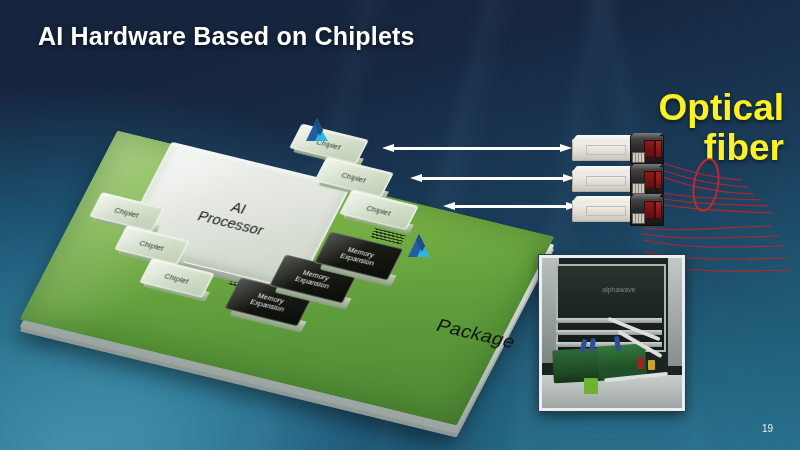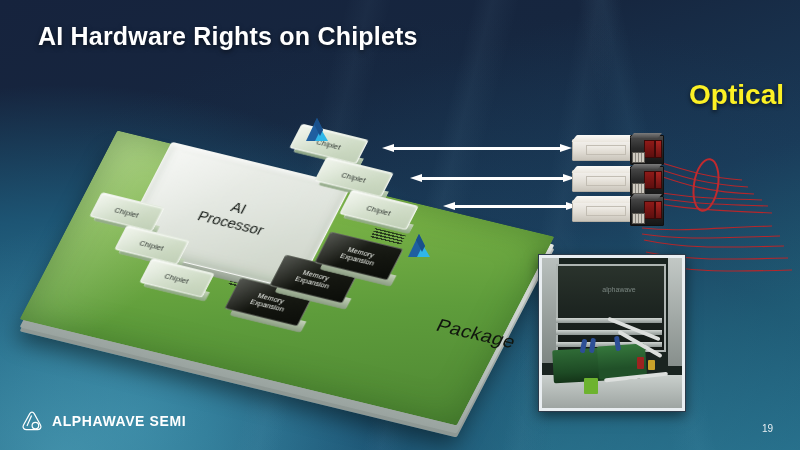--- a/index.html
+++ b/index.html
@@ -29,22 +29,22 @@
 
   
   .title{
     position:absolute;left:38px;top:22px;
     font-size:25px;font-weight:bold;color:#ffffff;letter-spacing:.2px;
     text-shadow:0 2px 5px rgba(0,0,0,.55);
   }
 
   
   .optical-label{
-    position:absolute;right:16px;top:80px;width:240px;
-    text-align:right;color:#fcf125;font-weight:bold;font-size:28px;line-height:1.08;
+    position:absolute;right:16px;top:88px;width:240px;
+    text-align:right;color:#fcf125;font-weight:bold;font-size:37px;line-height:1.08;
     text-shadow:0 2px 4px rgba(0,0,0,.6);
   }
 
   
   .pkg-wrap{position:absolute;left:46px;top:108px;width:500px;height:300px;}
   .pkg-scene{position:absolute;inset:0;}
 
   
   .board-side{
     position:absolute;left:26px;top:74px;width:430px;height:216px;
@@ -219,24 +219,25 @@
   .pagenum{position:absolute;left:762px;top:423px;color:#e7eef2;font-size:10px;}
 </style>
 </head>
 <body>
 
 <div class="slide">
 
   <div class="bg-streaks"></div>
   <div class="bg-glow"></div>
 
-  <div class="title">AI Hardware Rights on Chiplets</div>
+  <div class="title">AI Hardware Based on Chiplets</div>
 
   <div class="optical-label">
     <div>Optical</div>
+    <div>fiber</div>
   </div>
 
   <div class="pkg-wrap">
     <div class="pkg-scene">
 
       <div class="board-side"></div>
       <div class="board-side2"></div>
       <div class="board-top"></div>
 
       <div class="traces" style="left:136px;top:104px;width:30px;height:11px;"></div>
@@ -424,26 +425,16 @@
       <div class="ph-blue" style="left:52%;top:52%;width:5px;height:15px;transform:rotate(-8deg);"></div>
       <div class="ph-cable" style="left:46%;top:46%;width:40%;height:4px;transform:rotate(22deg);"></div>
       <div class="ph-cable" style="left:52%;top:56%;width:36%;height:4px;transform:rotate(30deg);"></div>
       <div class="ph-cable" style="left:44%;top:78%;width:46%;height:4px;transform:rotate(-6deg);"></div>
       <div class="ph-green" style="left:30%;top:80%;width:14px;height:16px;"></div>
       <div class="ph-red" style="left:68%;top:66%;width:7px;height:12px;"></div>
       <div class="ph-yellow" style="left:76%;top:68%;width:7px;height:10px;"></div>
     </div>
   </div>
 
-  <div class="footer-logo">
-    <span>
-      <svg width="24" height="24" viewBox="0 0 24 24">
-        <path d="M12 3.2 C13 3.2 13.7 3.8 14.2 4.6 L20.6 16.2 C21.2 17.3 21.1 18.6 20.3 19.5 C19.6 20.3 18.5 20.6 17.5 20.6 L6.5 20.6 C5.5 20.6 4.4 20.3 3.7 19.5 C2.9 18.6 2.8 17.3 3.4 16.2 L9.8 4.6 C10.3 3.8 11 3.2 12 3.2 Z" fill="none" stroke="#ffffff" stroke-width="1.2"></path>
-        <circle cx="15.4" cy="16.6" r="3.3" fill="none" stroke="#ffffff" stroke-width="1.2"></circle>
-        <path d="M11.6 6.4 L7.0 17.0" fill="none" stroke="#ffffff" stroke-width="1.2"></path>
-      </svg>
-    </span>
-    <span class="txt">ALPHAWAVE SEMI</span>
-  </div>
 
   <div class="pagenum">19</div>
 
 </div>
 
 </body></html>

